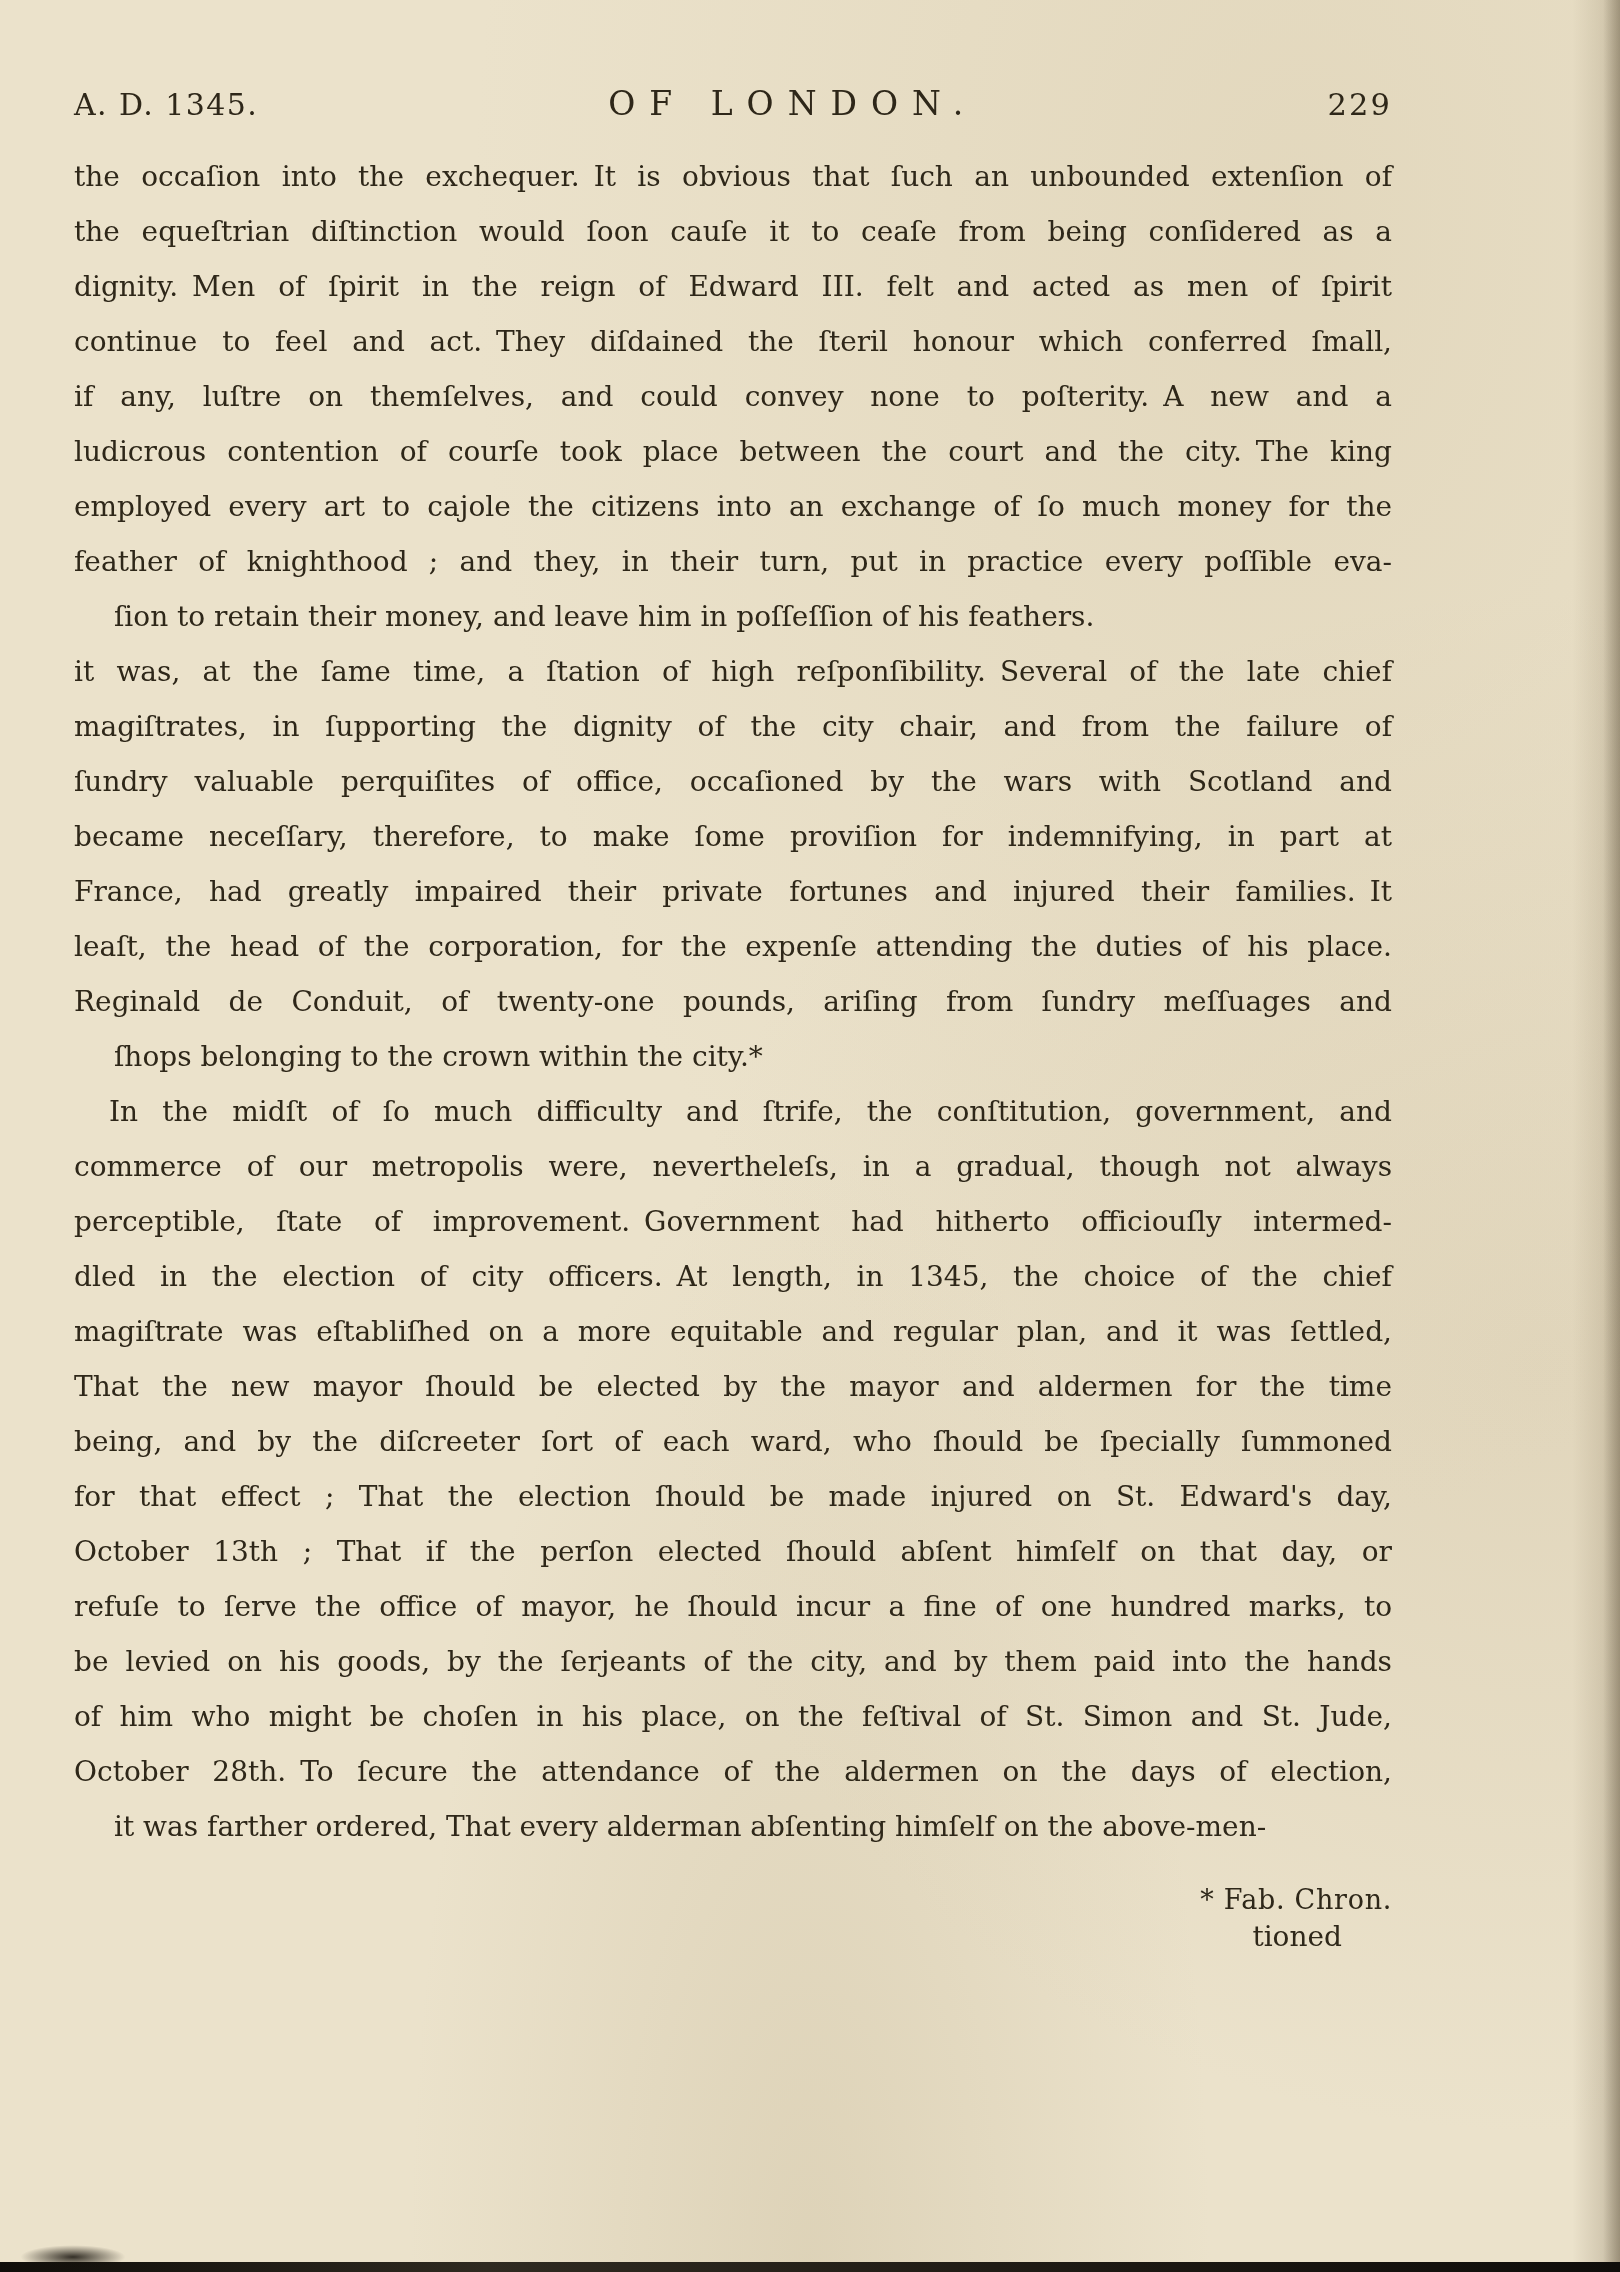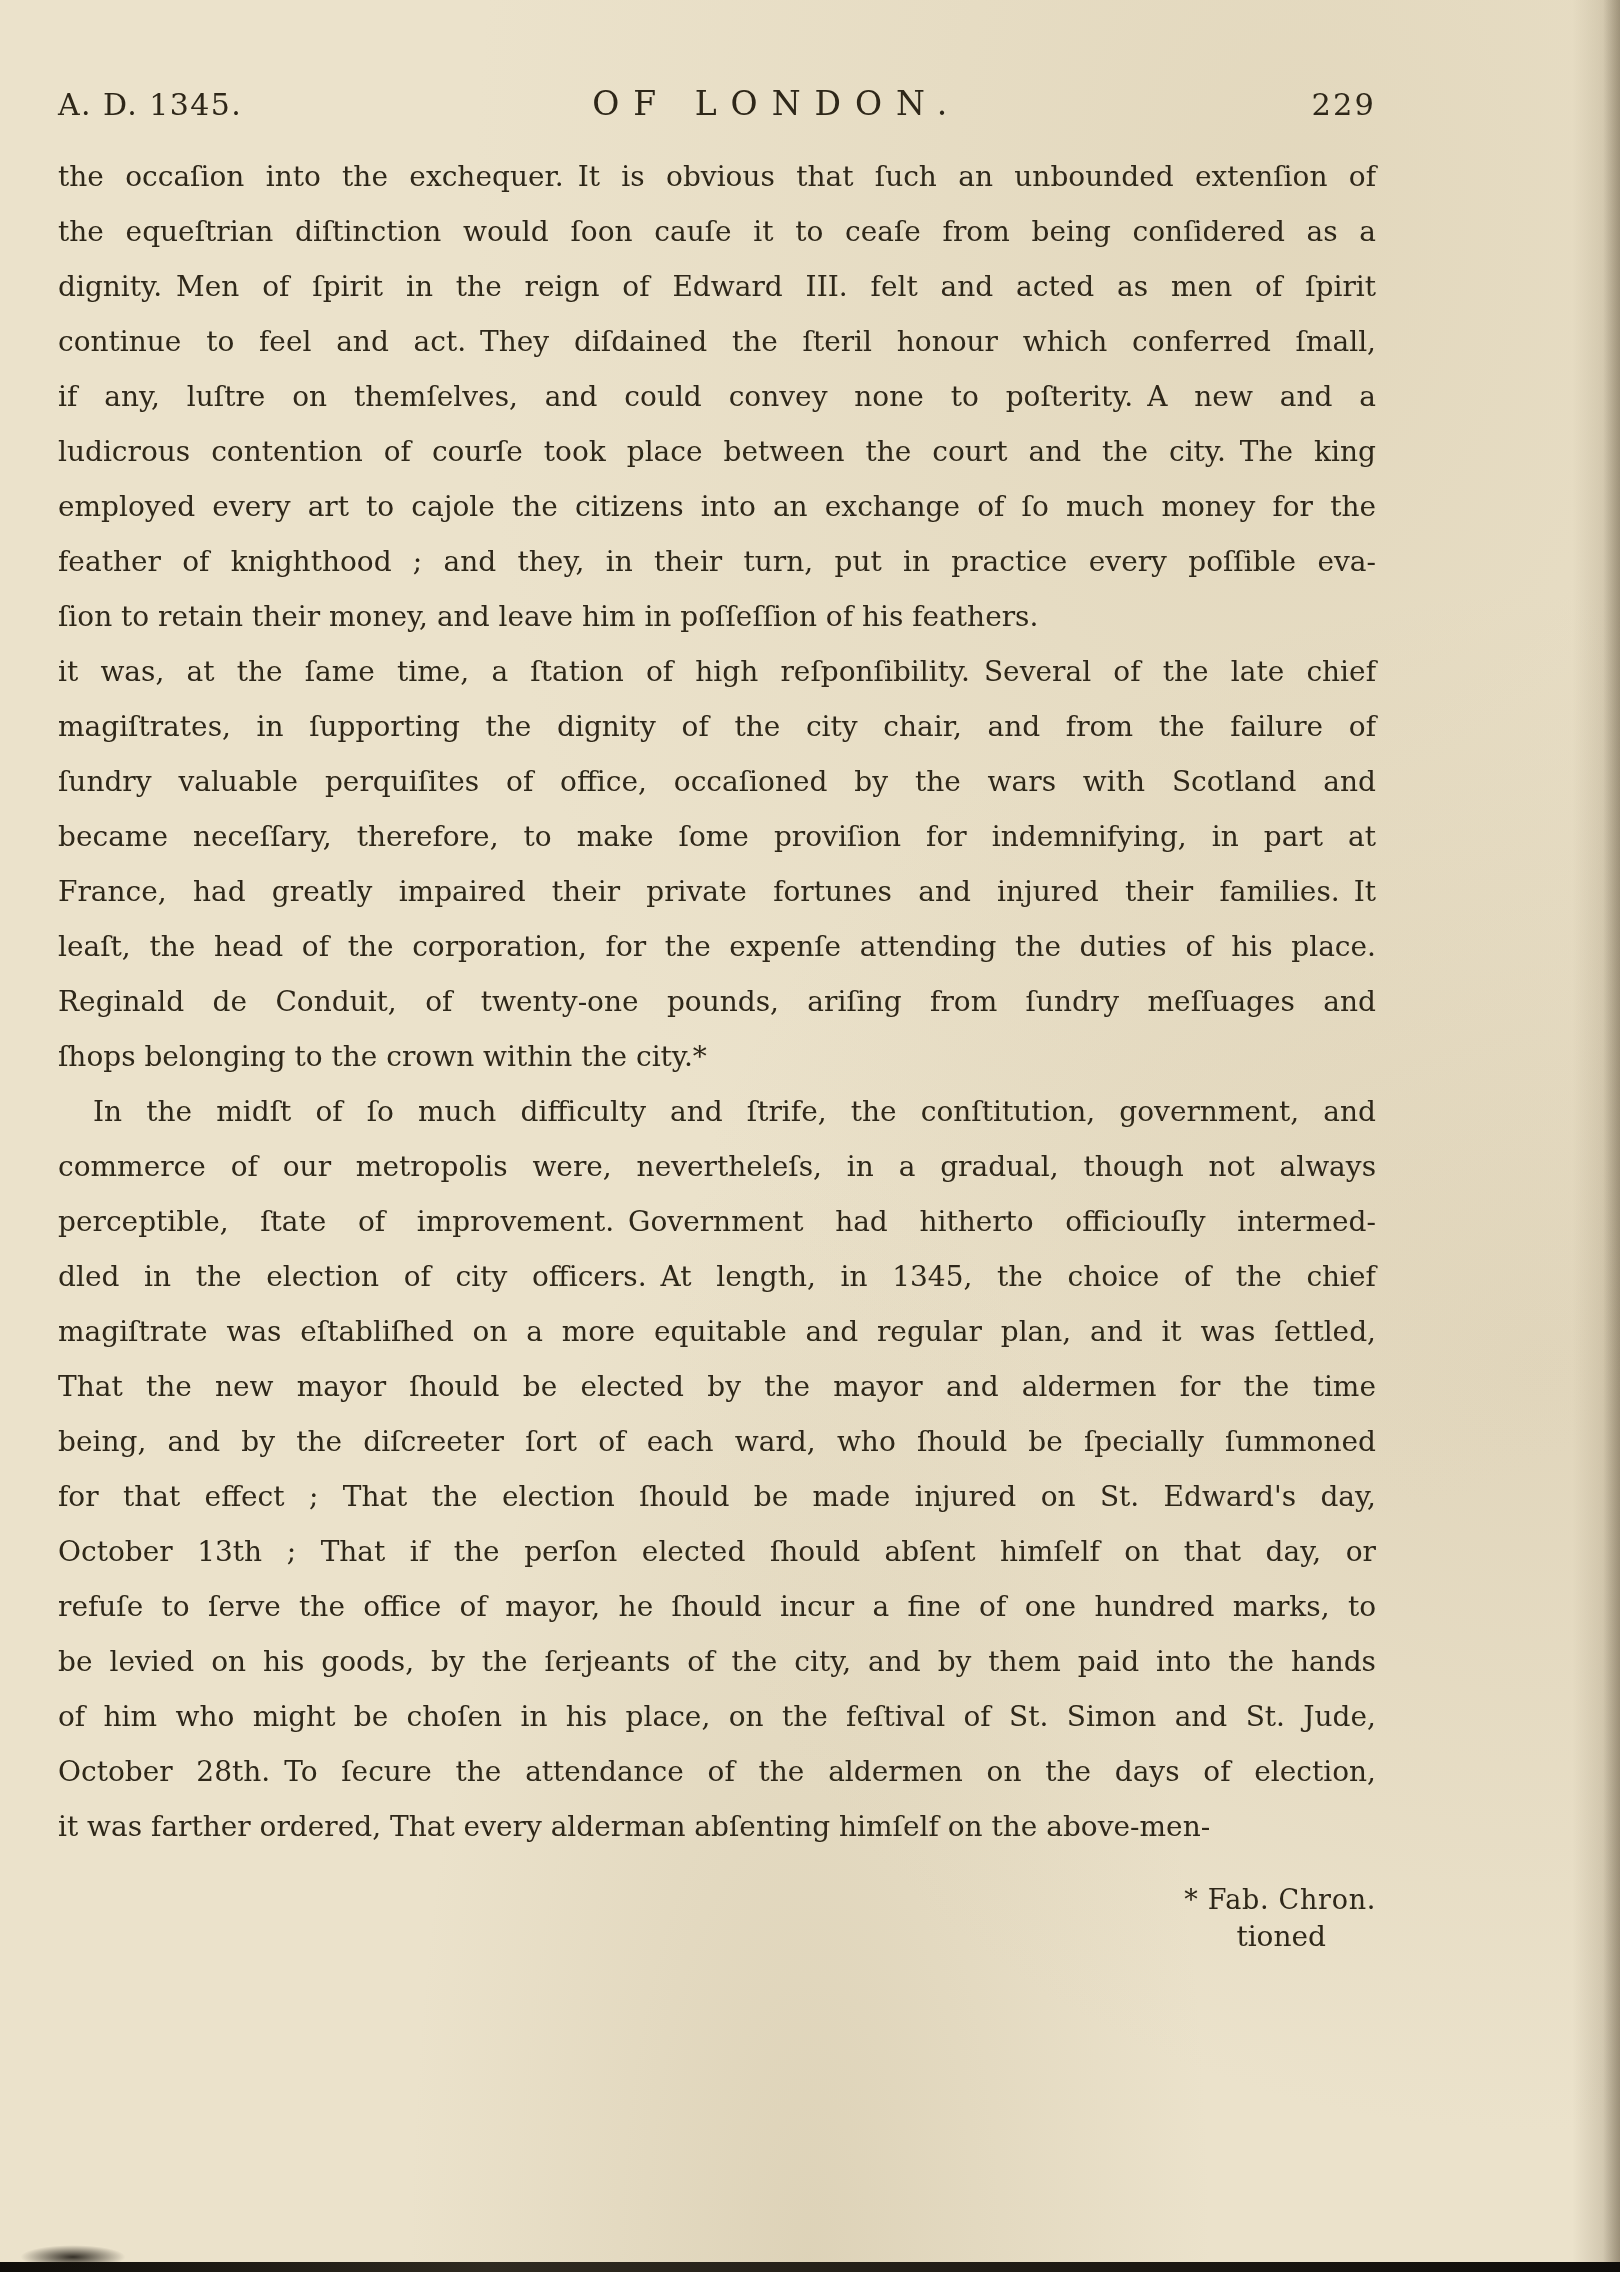--- a/index.html
+++ b/index.html
@@ -18,21 +18,21 @@
       radial-gradient(ellipse at 80% 10%, rgba(216,203,172,0.45), rgba(216,203,172,0) 45%),
       radial-gradient(ellipse at 95% 60%, rgba(205,190,158,0.35), rgba(205,190,158,0) 40%),
       radial-gradient(ellipse at 50% 100%, rgba(190,175,140,0.30), rgba(190,175,140,0) 35%),
       linear-gradient(to right, rgba(180,165,132,0.00) 97%, rgba(120,105,78,0.35) 100%);
     color: #2e2719;
     font-family: "DejaVu Serif", "Liberation Serif", serif;
     overflow: hidden;
   }
   .text-column {
     position: absolute;
-    left: 58px;
+    left: 74px;
     top: 0;
     width: 1318px;
   }
   .running-head {
     display: flex;
     justify-content: space-between;
     align-items: baseline;
     margin-top: 84px;
     font-size: 30.5px;
   }
@@ -53,20 +53,21 @@
     font-size: 28px;
     line-height: 55px;
   }
   .line {
     text-align: justify;
     text-align-last: justify;
     white-space: normal;
   }
   .line.last {
     text-align-last: left;
+    margin-left: 40px;
   }
   .line.first-indent {
     text-indent: 35px;
   }
   .footnote {
     margin-top: 30px;
     text-align: right;
     font-size: 27px;
     letter-spacing: 0.7px;
   }

